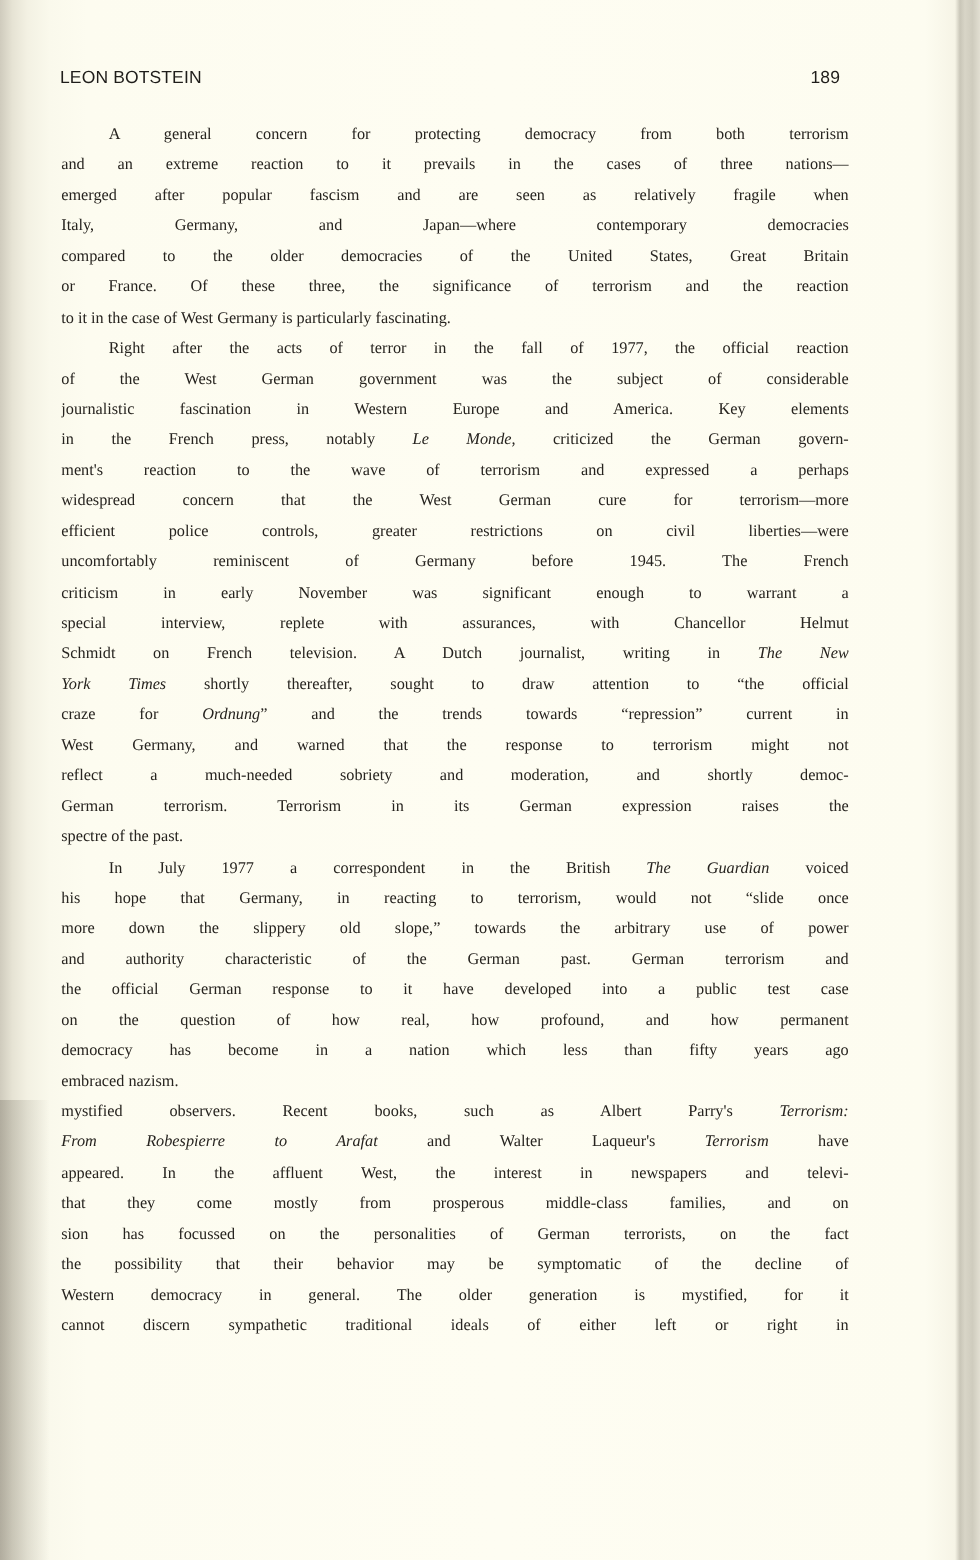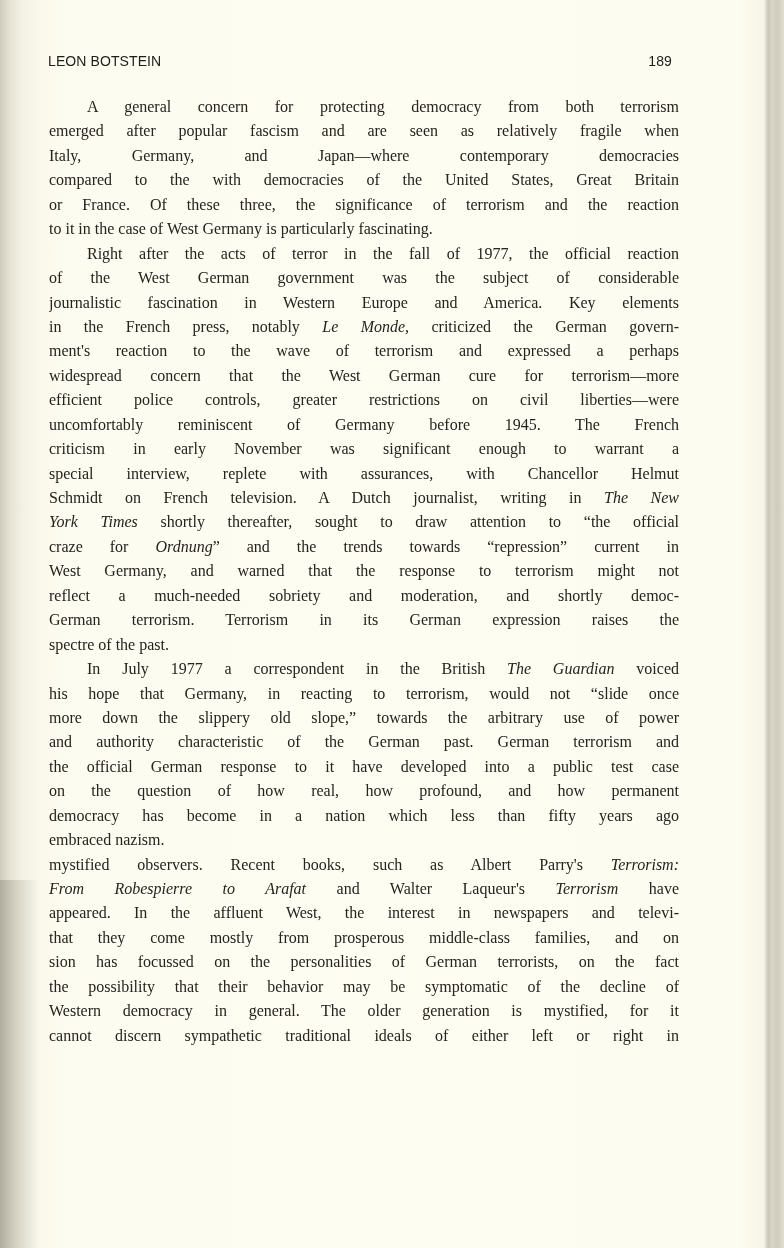--- a/index.html
+++ b/index.html
@@ -61,21 +61,21 @@
     .running-head .folio {
       position: absolute;
       right: 0;
       top: 0;
     }
     .text-block {
       position: absolute;
       left: 49px;
       top: 95px;
       width: 630px;
-      font-size: 16px;
+      font-size: 13px;
       line-height: 24.45px;
       color: #26231f;
       text-align: justify;
     }
     .line {
       display: block;
       text-align: justify;
       text-align-last: justify;
       white-space: nowrap;
       height: 24.45px;
@@ -98,23 +98,24 @@
   <div class="gutter-shadow"></div>
 
   <div class="running-head">
     <span class="author">LEON BOTSTEIN</span>
     <span class="folio">189</span>
   </div>
 
   <div class="text-block" id="text-block">
       <div>
         <span class="line indent"><span>A general concern for protecting democracy from both terrorism</span></span>
+        <span class="line"><span>and an extreme reaction to it prevails in the cases of three nations—</span></span>
         <span class="line"><span>emerged after popular fascism and are seen as relatively fragile when</span></span>
         <span class="line"><span>Italy, Germany, and Japan—where contemporary democracies</span></span>
-        <span class="line"><span>compared to the with democracies of the United States, Great Britain</span></span>
+        <span class="line"><span>compared to the older democracies of the United States, Great Britain</span></span>
         <span class="line"><span>or France. Of these three, the significance of terrorism and the reaction</span></span>
         <span class="line last"><span>to it in the case of West Germany is particularly fascinating.</span></span>
       </div>
       <div>
         <span class="line indent"><span>Right after the acts of terror in the fall of 1977, the official reaction</span></span>
         <span class="line"><span>of the West German government was the subject of considerable</span></span>
         <span class="line"><span>journalistic fascination in Western Europe and America. Key elements</span></span>
         <span class="line"><span>in the French press, notably </span><span class="it">Le Monde,</span><span> criticized the German govern-</span></span>
         <span class="line"><span>ment's reaction to the wave of terrorism and expressed a perhaps</span></span>
         <span class="line"><span>widespread concern that the West German cure for terrorism—more</span></span>

